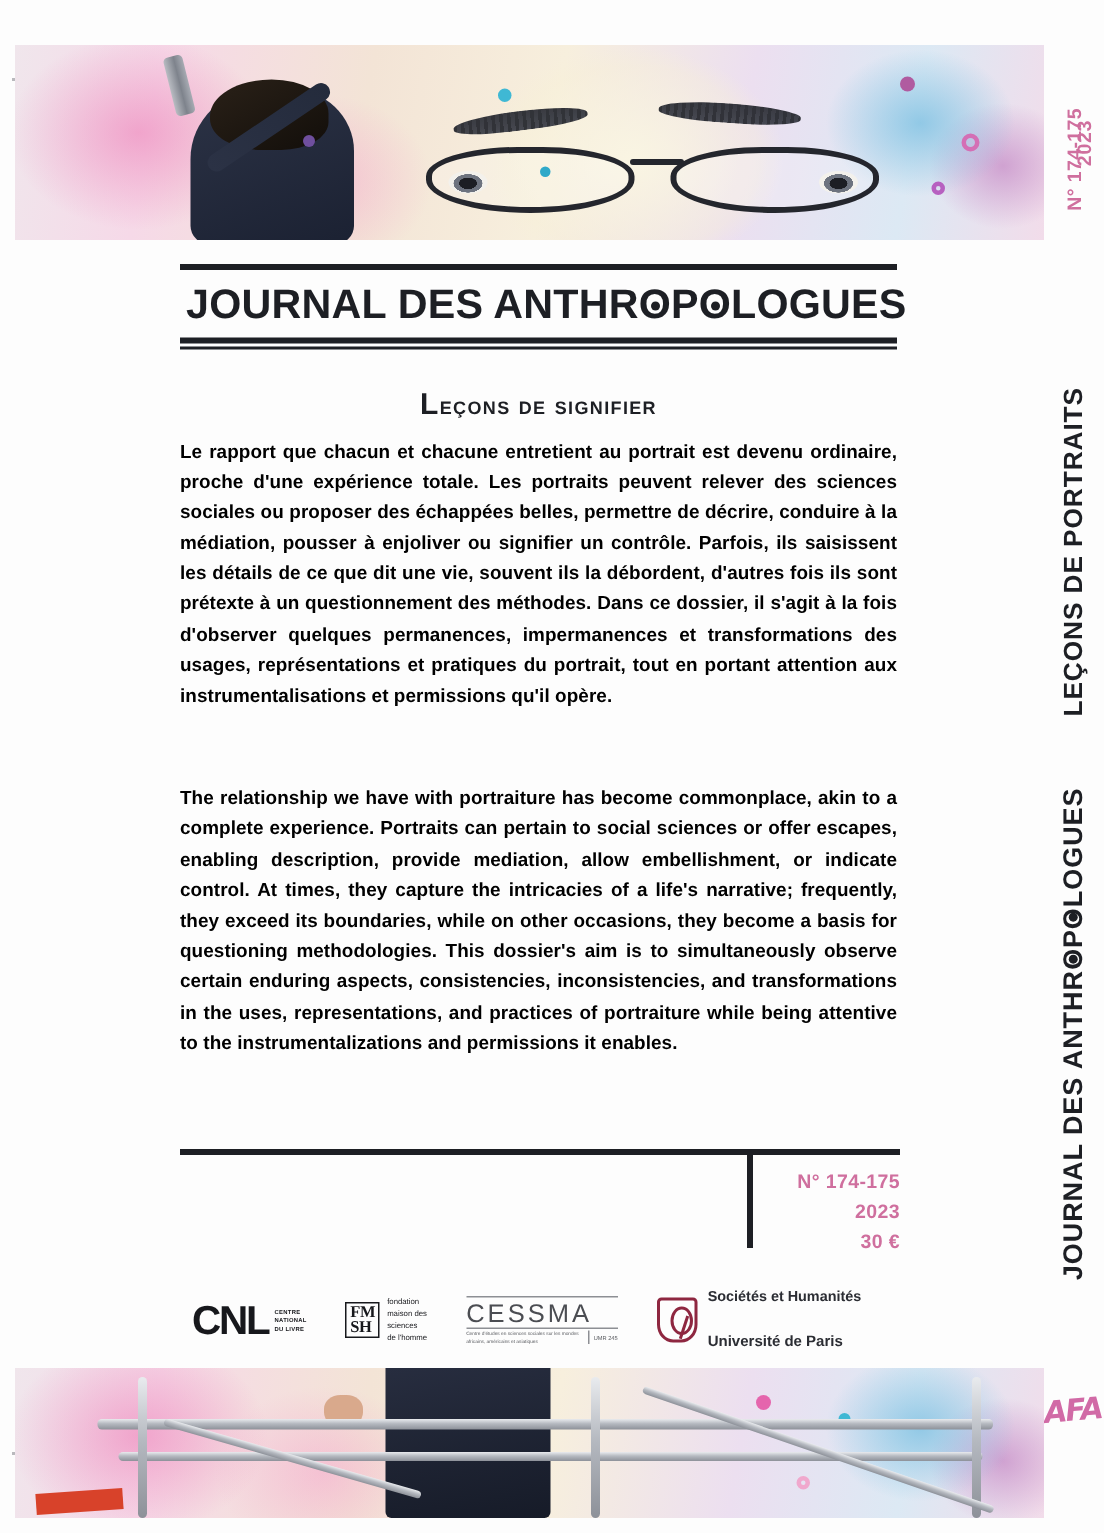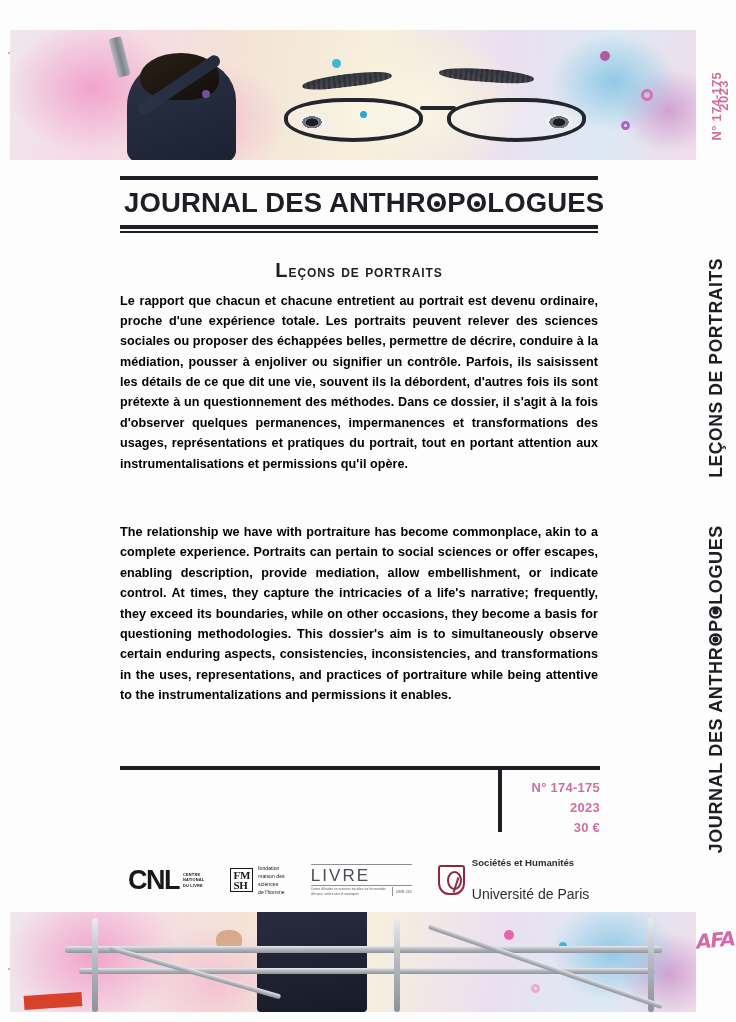--- a/index.html
+++ b/index.html
@@ -267,21 +267,21 @@
     content:""; position:absolute; left:7px; top:4px;
     width:11px; height:15px;
     border:2.2px solid #8e2740; border-radius:50%;
   }
   .sh-mark::after {
     content:""; position:absolute; left:15px; top:10px;
     width:2.4px; height:16px; background:#8e2740;
     transform:rotate(18deg);
   }
   .sh-text-1 { font-size:9.6px; font-weight:700; color:#2b2d33; line-height:1.3; }
-  .sh-text-2 { font-size:14px; font-weight:400; color:#2b2d33; line-height:1.3;margin-top:16px; }
+  .sh-text-2 { font-size:10px; font-weight:700; color:#2b2d33; line-height:1.3;margin-top:16px; }
 </style>
 </head>
 <body>
 
 <div class="page">
 
   <div class="crop v" style="left:26px; top:30px;"></div>
   <div class="crop h" style="left:8px; top:52px;"></div>
   <div class="crop v" style="left:26px; top:985px;"></div>
   <div class="crop h" style="left:8px; top:968px;"></div>
@@ -324,21 +324,21 @@
   <div class="content">
 
     <div class="title-block">
       <div class="rule-thick"></div>
       <div class="journal-title"><span>JOURNAL DES ANTHR</span><span class="ocirc">O</span><span>P</span><span class="ocirc">O</span><span>LOGUES</span></div>
       <div class="rule-thick"></div>
       <div class="rule-thin"></div>
     </div>
 
     <div class="section">
-      <div class="section-heading"><span class="cap">L</span><span>eçons de portraits</span></div>
+      <div class="section-heading"><span class="cap">L</span><span>eçons de signifier</span></div>
       <div class="abstract">Le rapport que chacun et chacune entretient au portrait est devenu ordinaire, proche d'une expérience totale. Les portraits peuvent relever des sciences sociales ou proposer des échappées belles, permettre de décrire, conduire à la médiation, pousser à enjoliver ou signifier un contrôle. Parfois, ils saisissent les détails de ce que dit une vie, souvent ils la débordent, d'autres fois ils sont prétexte à un questionnement des méthodes. Dans ce dossier, il s'agit à la fois d'observer quelques permanences, impermanences et transformations des usages, représentations et pratiques du portrait, tout en portant attention aux instrumentalisations et permissions qu'il opère.</div>
     </div>
 
     <div class="gap-between"></div>
 
     <div class="section">
       <div class="abstract">The relationship we have with portraiture has become commonplace, akin to a complete experience. Portraits can pertain to social sciences or offer escapes, enabling description, provide mediation, allow embellishment, or indicate control. At times, they capture the intricacies of a life's narrative; frequently, they exceed its boundaries, while on other occasions, they become a basis for questioning methodologies. This dossier's aim is to simultaneously observe certain enduring aspects, consistencies, inconsistencies, and transformations in the uses, representations, and practices of portraiture while being attentive to the instrumentalizations and permissions it enables.</div>
     </div>
 
   </div>
@@ -371,21 +371,21 @@
       </div>
       <div class="fmsh-sub">
         <div>fondation</div>
         <div>maison des</div>
         <div>sciences</div>
         <div>de l'homme</div>
       </div>
     </div>
 
     <div class="logo-cessma">
-      <div class="cessma-mark">LIVRE</div>
+      <div class="cessma-mark">CESSMA</div>
       <div class="cessma-foot">
         <div class="cessma-sub">Centre d'études en sciences sociales sur les mondes africains, américains et asiatiques</div>
         <div class="cessma-umr">UMR 245</div>
       </div>
     </div>
 
     <div class="logo-sh">
       <div class="sh-mark"></div>
       <div>
         <div class="sh-text-1">Sociétés et Humanités</div>

